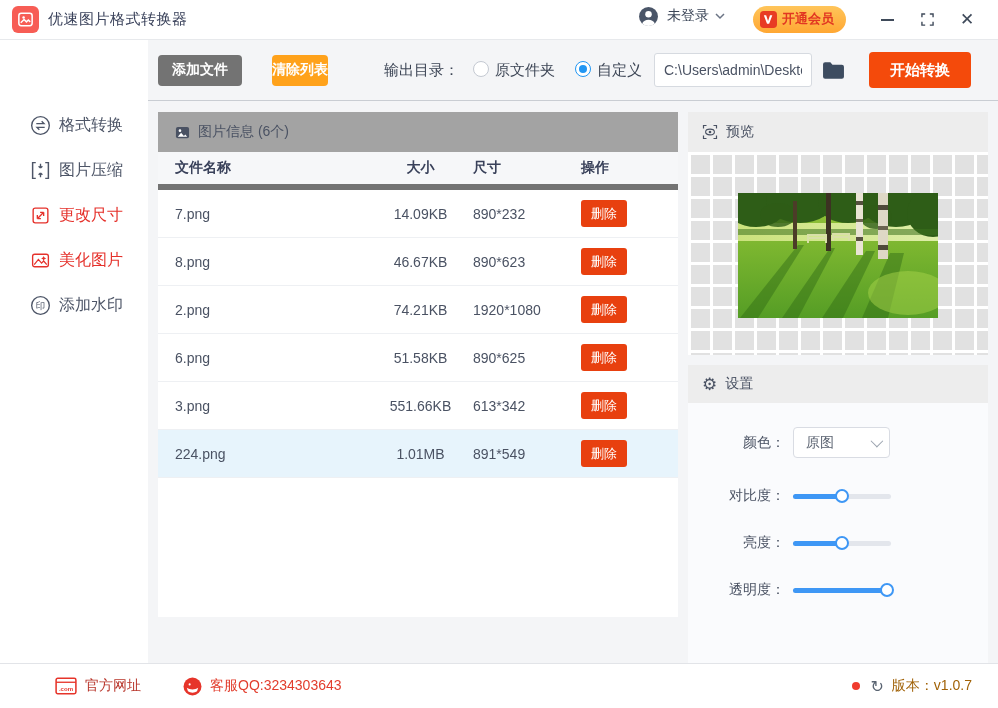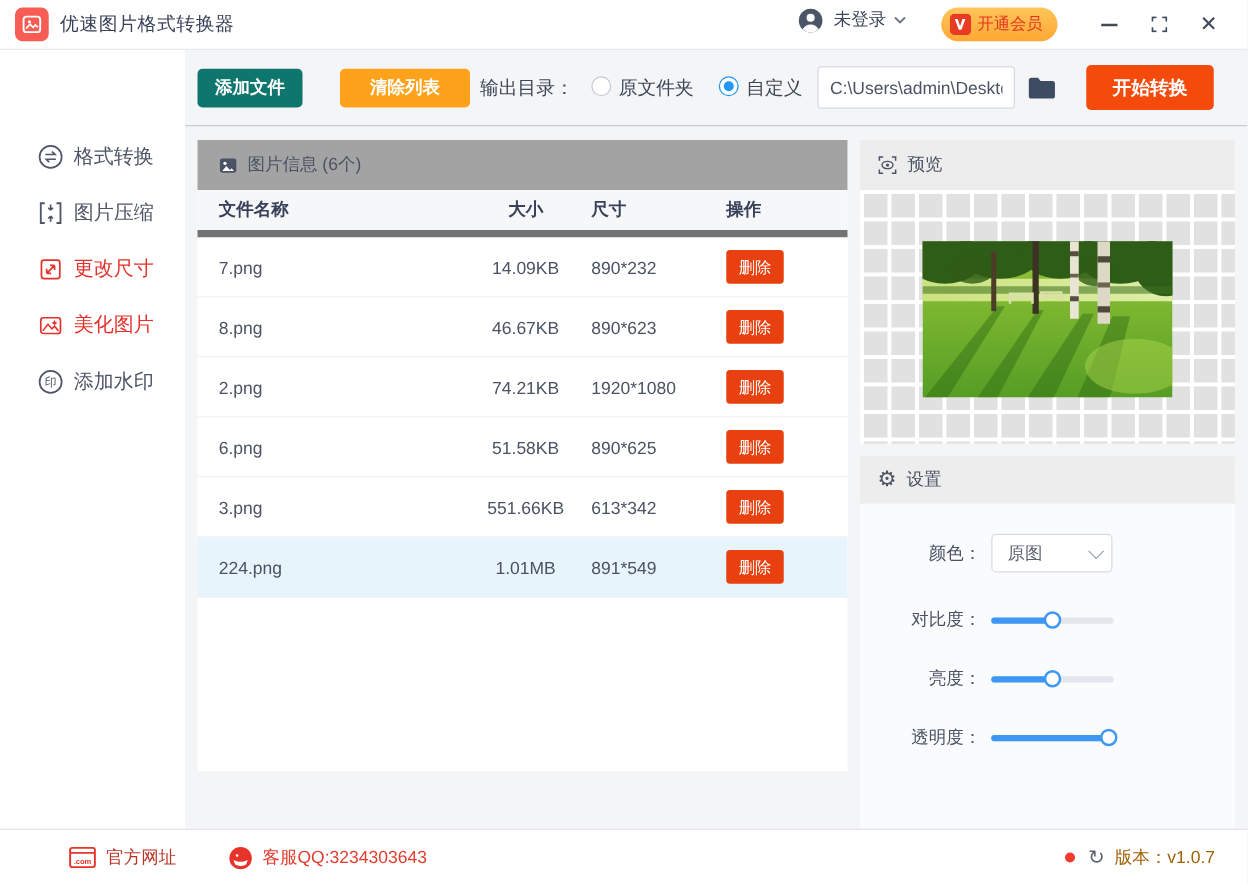--- a/index.html
+++ b/index.html
@@ -23,21 +23,21 @@
   }
   .app-title { font-size:15px; color:#39415a; letter-spacing:.5px; }
   .titlebar-right { margin-left:auto; display:flex; align-items:flex-start; }
   .user-group { display:flex; align-items:center; cursor:pointer; }
   .login-label { font-size:14px; color:#3c4658; margin:0 6px 0 8px; }
   .vip-pill {
     display:flex; align-items:center; height:27px; border-radius:14px;
     background:linear-gradient(180deg,#ffc55a,#ffa733);
     padding:0 12px 0 7px; margin:0 26px 0 28px; cursor:pointer;
   }
-  .vip-pill .vip-text { font-size:13px; font-weight:normal; color:#e23722; margin-left:5px; }
+  .vip-pill .vip-text { font-size:13px; font-weight:bold; color:#e23722; margin-left:5px; }
   .win-btn { width:30px; height:28px; display:flex; align-items:center; justify-content:center; cursor:pointer; }
   .win-btn + .win-btn { margin-left:10px; }
   .min-glyph { width:13px; height:2px; background:#3f4a5a; }
   .close-glyph { font-size:17px; color:#3f4a5a; line-height:1; }
 
   
   .app-body { position:absolute; left:0; top:40px; width:998px; height:623px; background:#f4f5f7; }
   .sidebar { position:absolute; left:0; top:0; width:148px; height:623px; background:#fff; }
   .side-item {
     position:absolute; left:30px; display:flex; align-items:center;
@@ -45,22 +45,22 @@
   }
   .side-item .s-icon { width:21px; height:21px; margin-right:8px; color:inherit; }
   .side-item.red { color:#e5312b; }
 
   .toolbar {
     position:absolute; left:148px; top:0; width:850px; height:60px;
     display:flex; align-items:center; padding:0 27px 0 10px;
   }
   .btn { border:none; border-radius:4px; color:#fff; cursor:pointer;
          font-family:inherit; font-size:14px; font-weight:bold; }
-  .btn-add   { background:#0f766e; height:31px; padding:0 14px; }
-  .btn-clear { background:#ffa21b; height:31px; padding:0 24px; margin-left:30px;text-align:right; }
+  .btn-add   { background:#737373; height:31px; padding:0 14px; }
+  .btn-clear { background:#ffa21b; height:31px; padding:0 0; margin-left:30px;text-align:right; }
   .out-label { margin-left:auto; font-size:15px; color:#3d4656; }
   .radio-group { display:flex; align-items:flex-start; margin-left:6px; cursor:pointer; }
   .radio-circle { width:16px; height:16px; border-radius:50%; background:#fff;
                   border:1px solid #c4c9d2; position:relative; }
   .radio-circle.checked { border:1.5px solid #2196f3; }
   .radio-circle.checked::after {
     content:""; position:absolute; left:50%; top:50%; width:8px; height:8px;
     border-radius:50%; background:#2196f3; transform:translate(-50%,-50%);
   }
   .radio-label { font-size:15px; color:#3d4656; margin-left:6px; }

